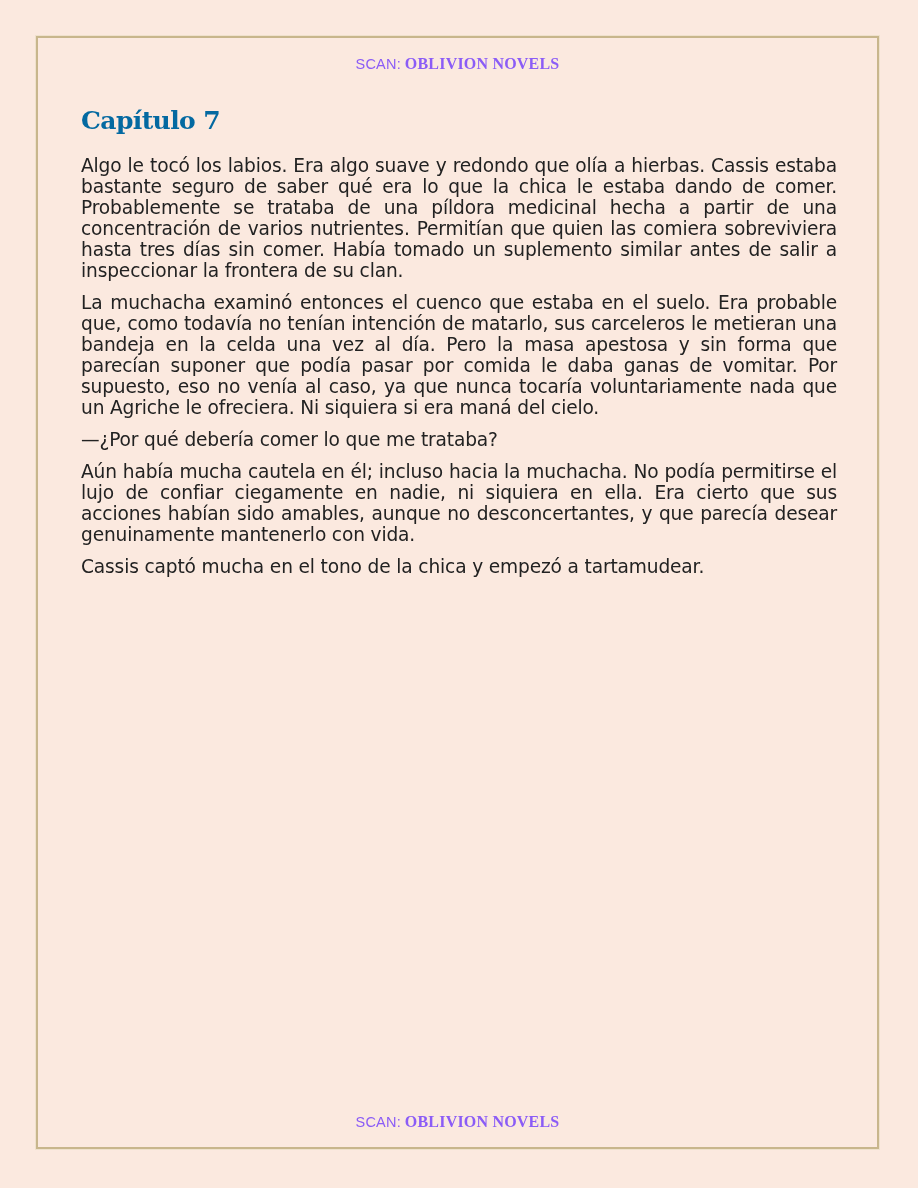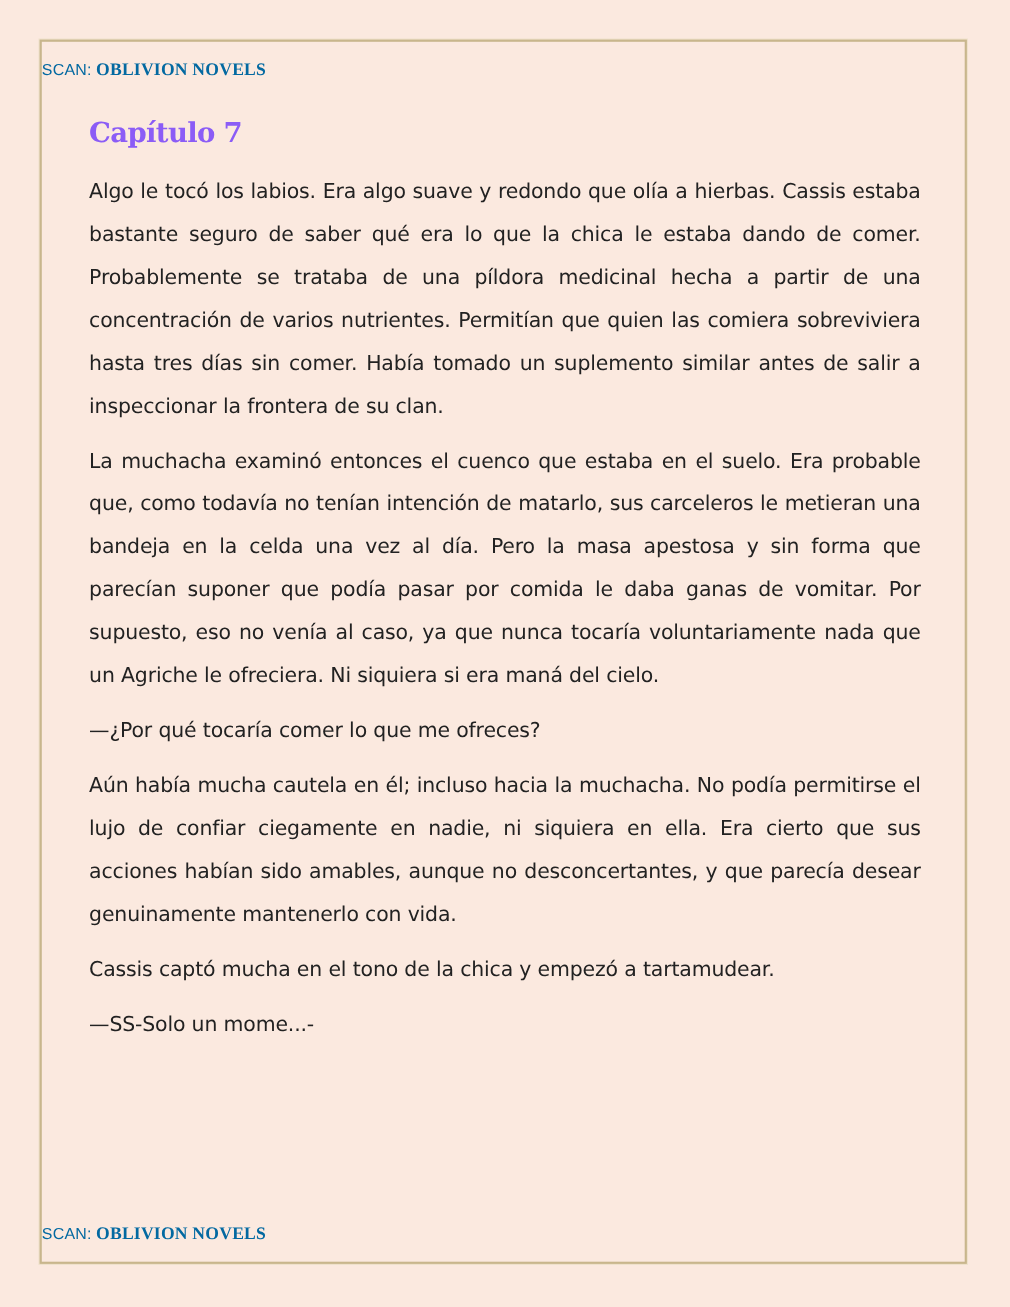--- a/index.html
+++ b/index.html
@@ -20,23 +20,23 @@
     width: 843px;
     height: 1113px;
     border: 2px solid #c8b68c;
     box-shadow: 0 0 0 1px #efe1cc;
     box-sizing: border-box;
   }
   .scan-credit {
     position: absolute;
     left: 0;
     width: 100%;
-    text-align: left;
+    text-align: center;
     font-size: 15px;
-    color: #0369a1;
+    color: #8b5cf6;
     letter-spacing: 0.2px;
   }
   .scan-credit.top { top: 17px; }
   .scan-credit.bottom { top: 1075px; }
   .scan-label {
     font-family: "Liberation Sans", "DejaVu Sans", sans-serif;
     font-weight: 500;
     font-size: 14.5px;
   }
   .scan-name {
@@ -45,31 +45,31 @@
     font-size: 16px;
   }
   .chapter-title {
     position: absolute;
     left: 43px;
     top: 68px;
     margin: 0;
     font-family: "DejaVu Serif", "Liberation Serif", serif;
     font-weight: bold;
     font-size: 25px;
-    color: #8b5cf6;
+    color: #0369a1;
     letter-spacing: -0.6px;
   }
   .chapter-body {
     position: absolute;
     left: 43px;
     top: 117px;
     width: 756px;
     font-family: "DejaVu Sans", "Liberation Sans", sans-serif;
     font-size: 18.6px;
-    line-height: 39px;
+    line-height: 21px;
     color: #222222;
     text-align: justify;
     letter-spacing: -0.15px;
   }
   .chapter-body p {
     margin: 0 0 11px 0;
   }
 </style>
 </head>
 <body>
@@ -79,24 +79,23 @@
   <div class="scan-credit top">
     <span class="scan-label">SCAN:</span>
     <span class="scan-name">OBLIVION NOVELS</span>
   </div>
 
   <h1 class="chapter-title">Capítulo 7</h1>
 
   <div class="chapter-body">
     <p>Algo le tocó los labios. Era algo suave y redondo que olía a hierbas. Cassis estaba bastante seguro de saber qué era lo que la chica le estaba dando de comer. Probablemente se trataba de una píldora medicinal hecha a partir de una concentración de varios nutrientes. Permitían que quien las comiera sobreviviera hasta tres días sin comer. Había tomado un suplemento similar antes de salir a inspeccionar la frontera de su clan.</p>
     <p>La muchacha examinó entonces el cuenco que estaba en el suelo. Era probable que, como todavía no tenían intención de matarlo, sus carceleros le metieran una bandeja en la celda una vez al día. Pero la masa apestosa y sin forma que parecían suponer que podía pasar por comida le daba ganas de vomitar. Por supuesto, eso no venía al caso, ya que nunca tocaría voluntariamente nada que un Agriche le ofreciera. Ni siquiera si era maná del cielo.</p>
-    <p>—¿Por qué tocaría comer lo que me ofreces?</p>
+    <p>—¿Por qué debería comer lo que me trataba?</p>
     <p>Aún había mucha cautela en él; incluso hacia la muchacha. No podía permitirse el lujo de confiar ciegamente en nadie, ni siquiera en ella. Era cierto que sus acciones habían sido amables, aunque no desconcertantes, y que parecía desear genuinamente mantenerlo con vida.</p>
     <p>Cassis captó mucha en el tono de la chica y empezó a tartamudear.</p>
-    <p>—SS-Solo un mome...-</p>
   </div>
 
   <div class="scan-credit bottom">
     <span class="scan-label">SCAN:</span>
     <span class="scan-name">OBLIVION NOVELS</span>
   </div>
 
 </div>
 
 </body></html>

